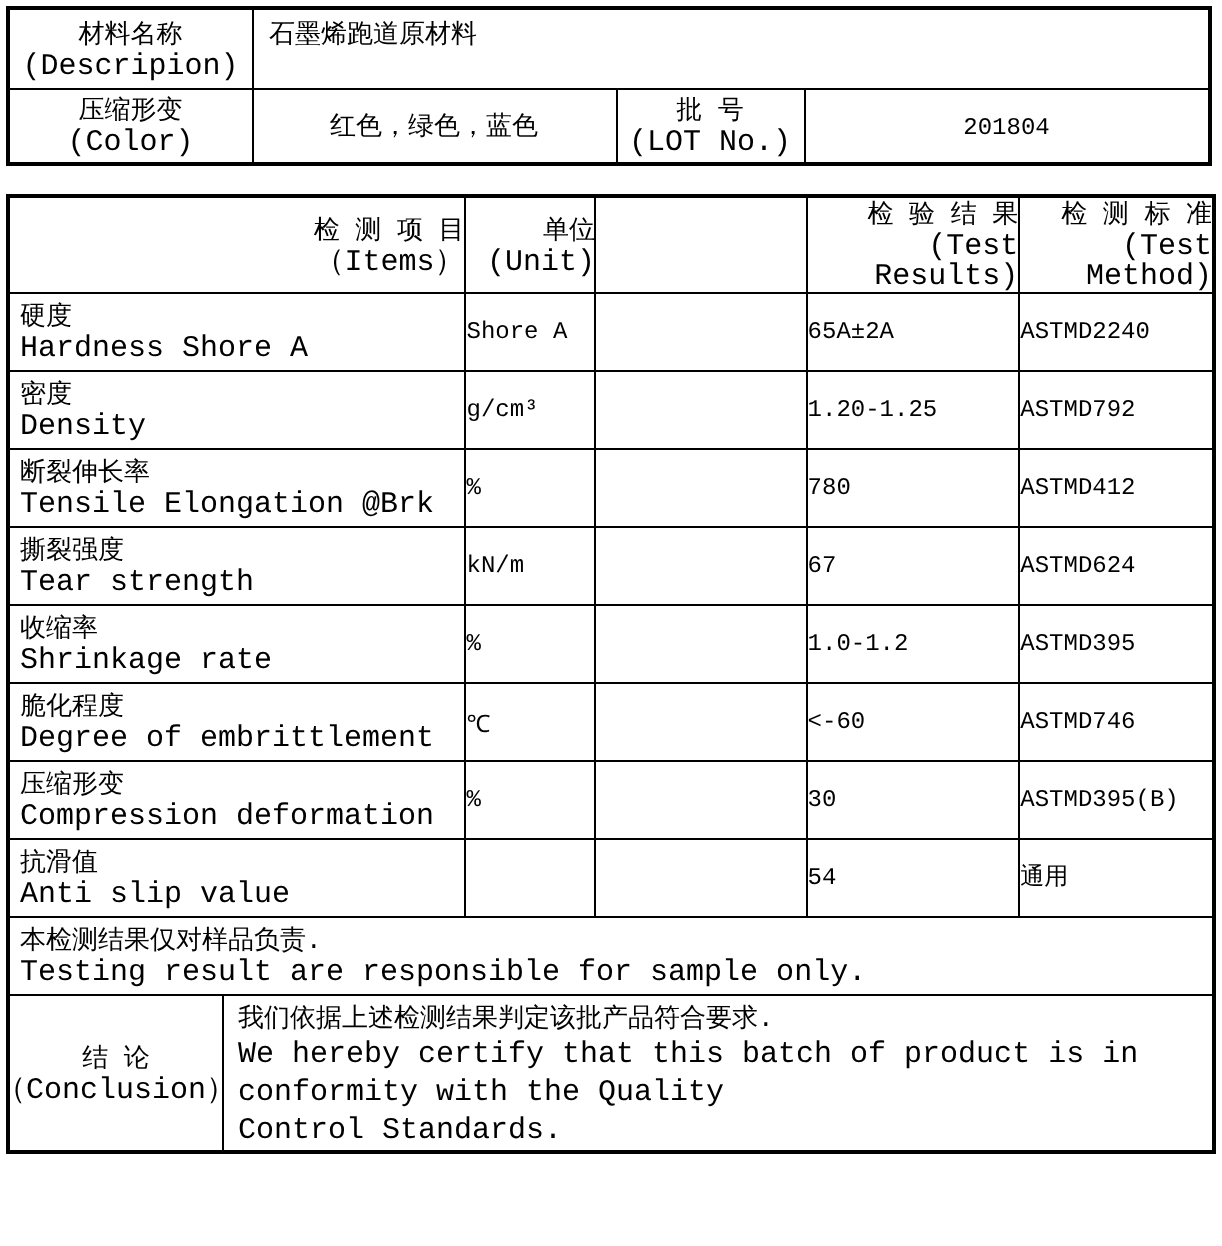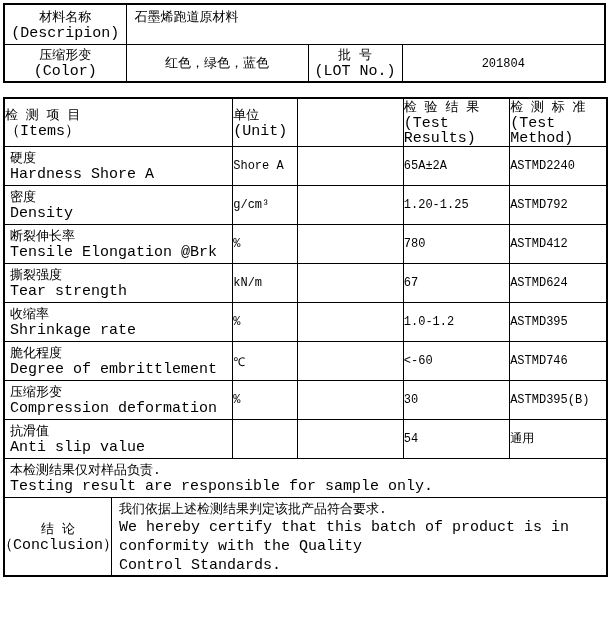--- a/index.html
+++ b/index.html
@@ -26,21 +26,21 @@
 
   
   .info-table { top: 3px; width: 500px; padding-left: 32px; }
   .info-table td { height: 36px; }
   .label-cell { text-align: center; vertical-align: middle; }
   .info-value-top { vertical-align: top; text-align: left; padding: 3px 0 0 8px; }
   .center-cell { text-align: center; vertical-align: middle; }
 
   
   .test-table { top: 97px; width: 605px; }
-  .test-table td.hdr { height: 32px; text-align: left; vertical-align: middle; }
+  .test-table td.hdr { height: 32px; text-align: right; vertical-align: middle; }
   .test-table td.item {
     height: 36px; text-align: left; vertical-align: middle; padding: 1px 4px 1px 5px; margin-top: 12px;
   }
   .test-table td.mid { text-align: left; vertical-align: middle; }
 
   
   .footnote-cell { height: 36px; vertical-align: middle; padding: 1px 4px 1px 5px; }
 
   
   .conclusion-cell { height: 74px; padding: 0; }

